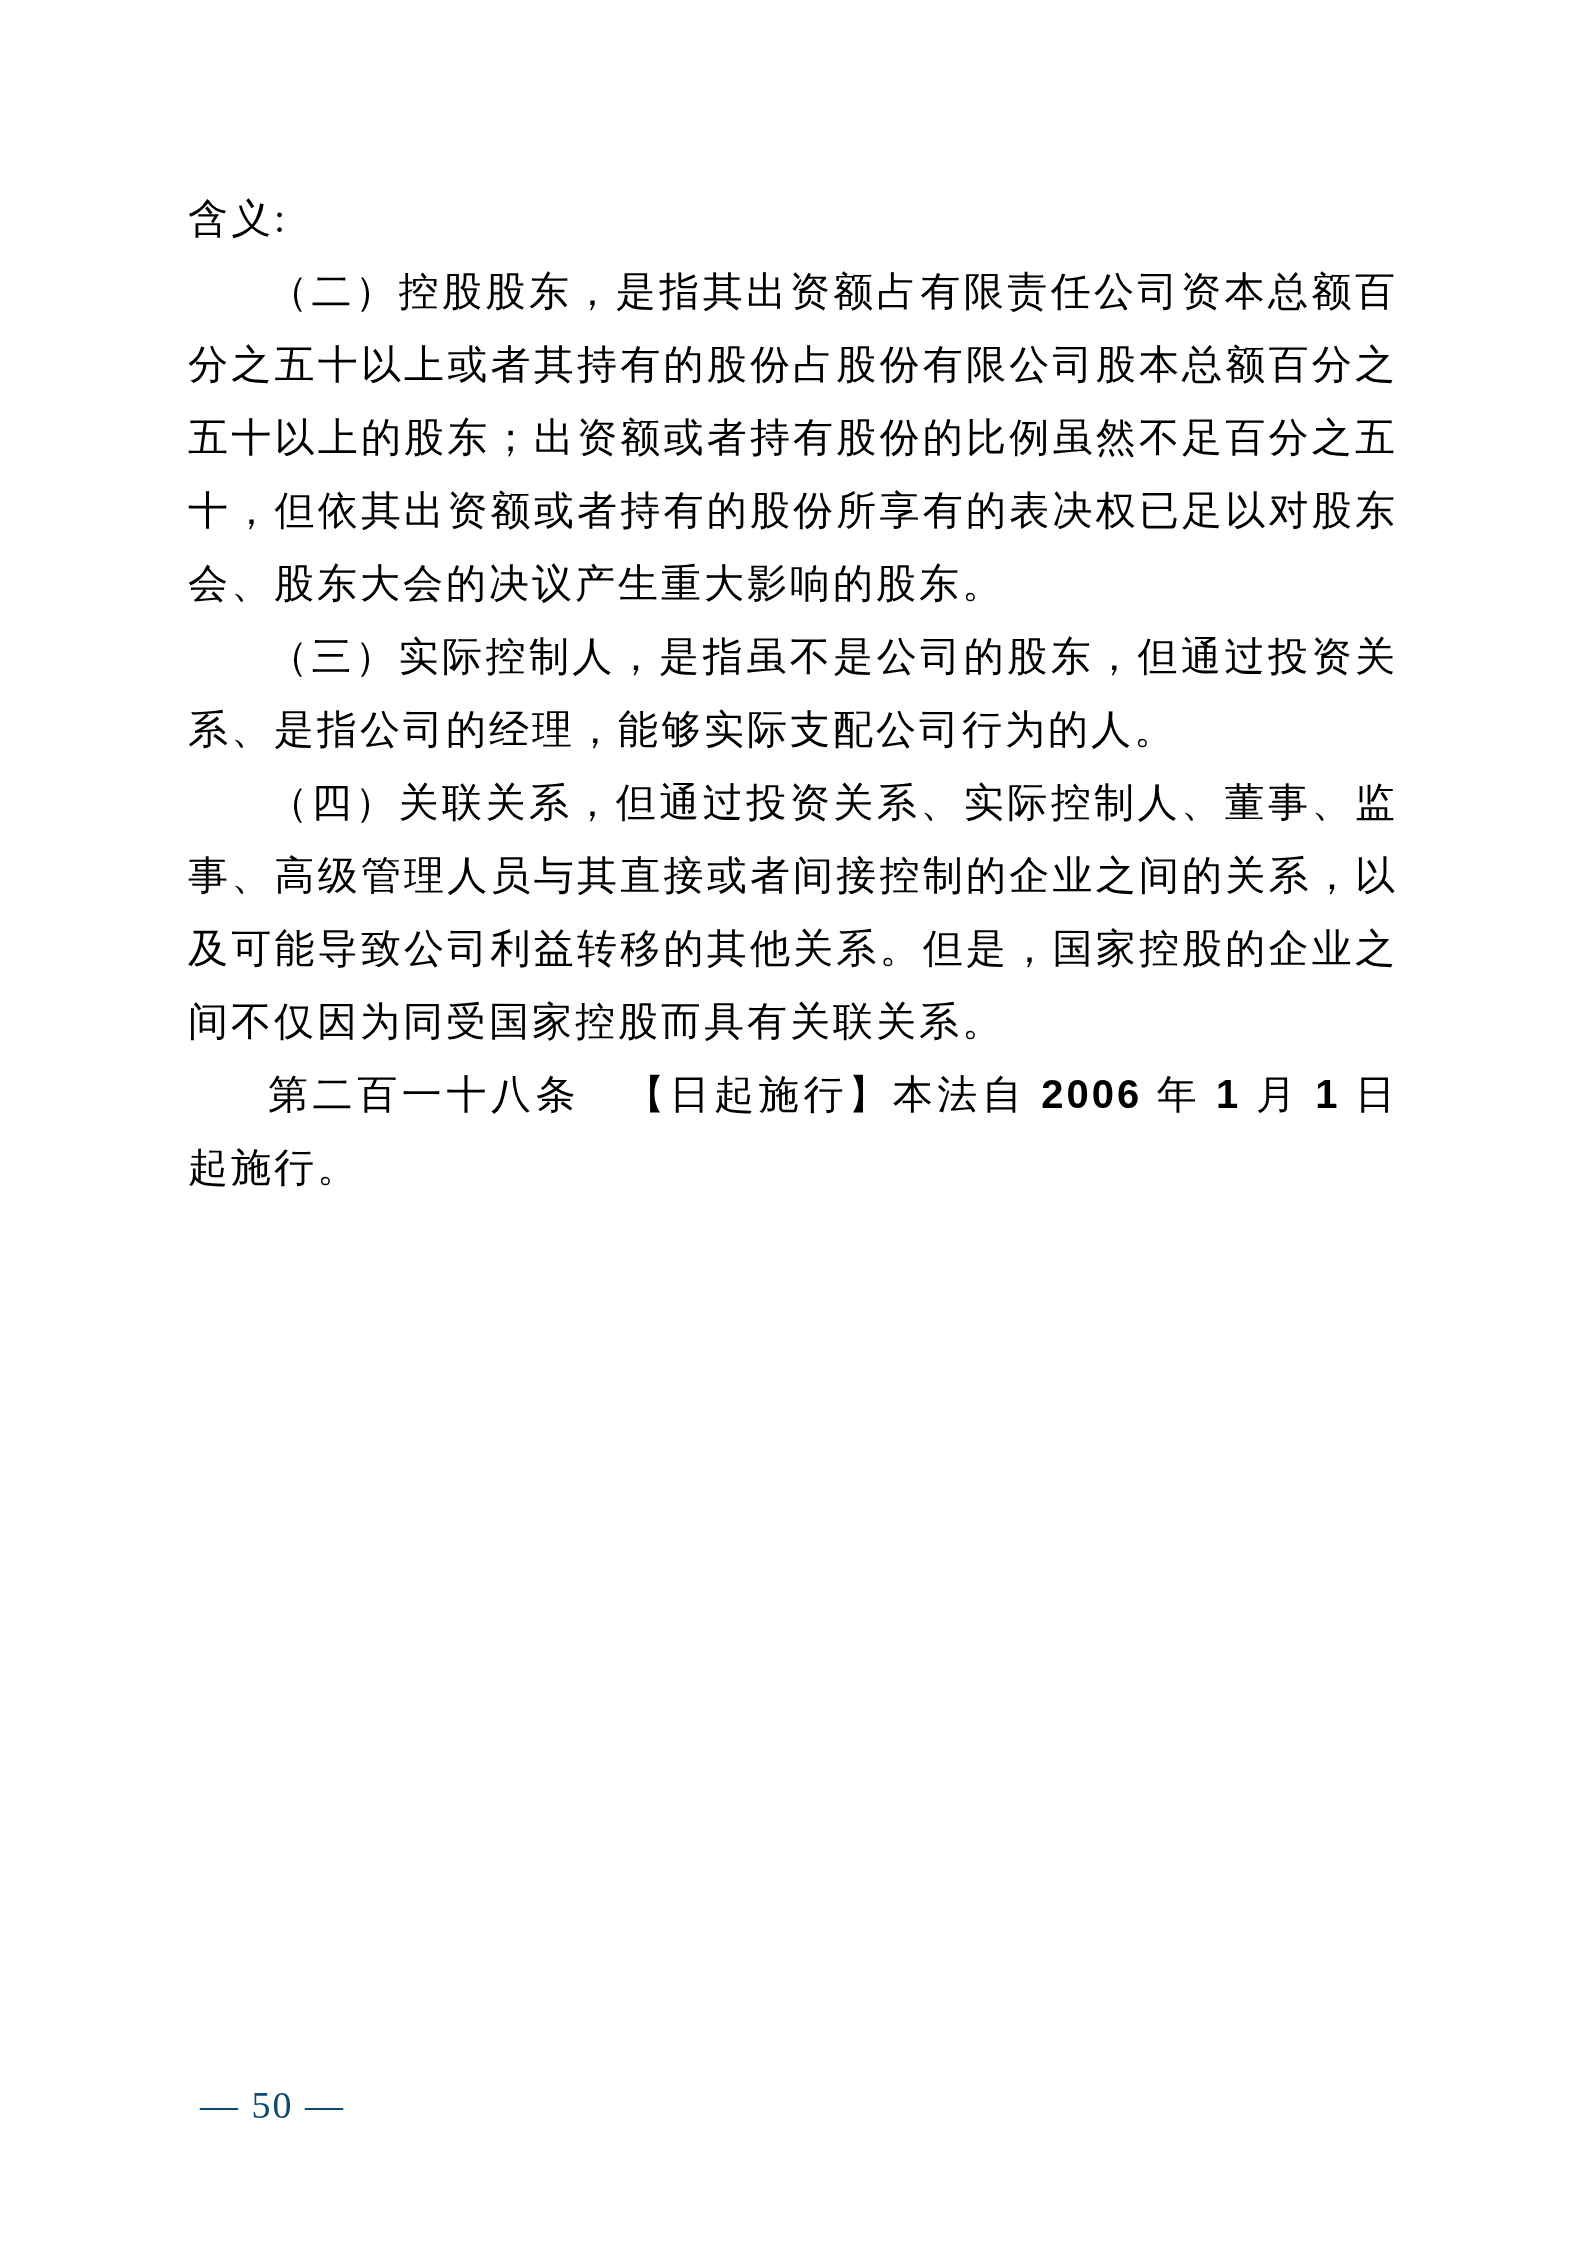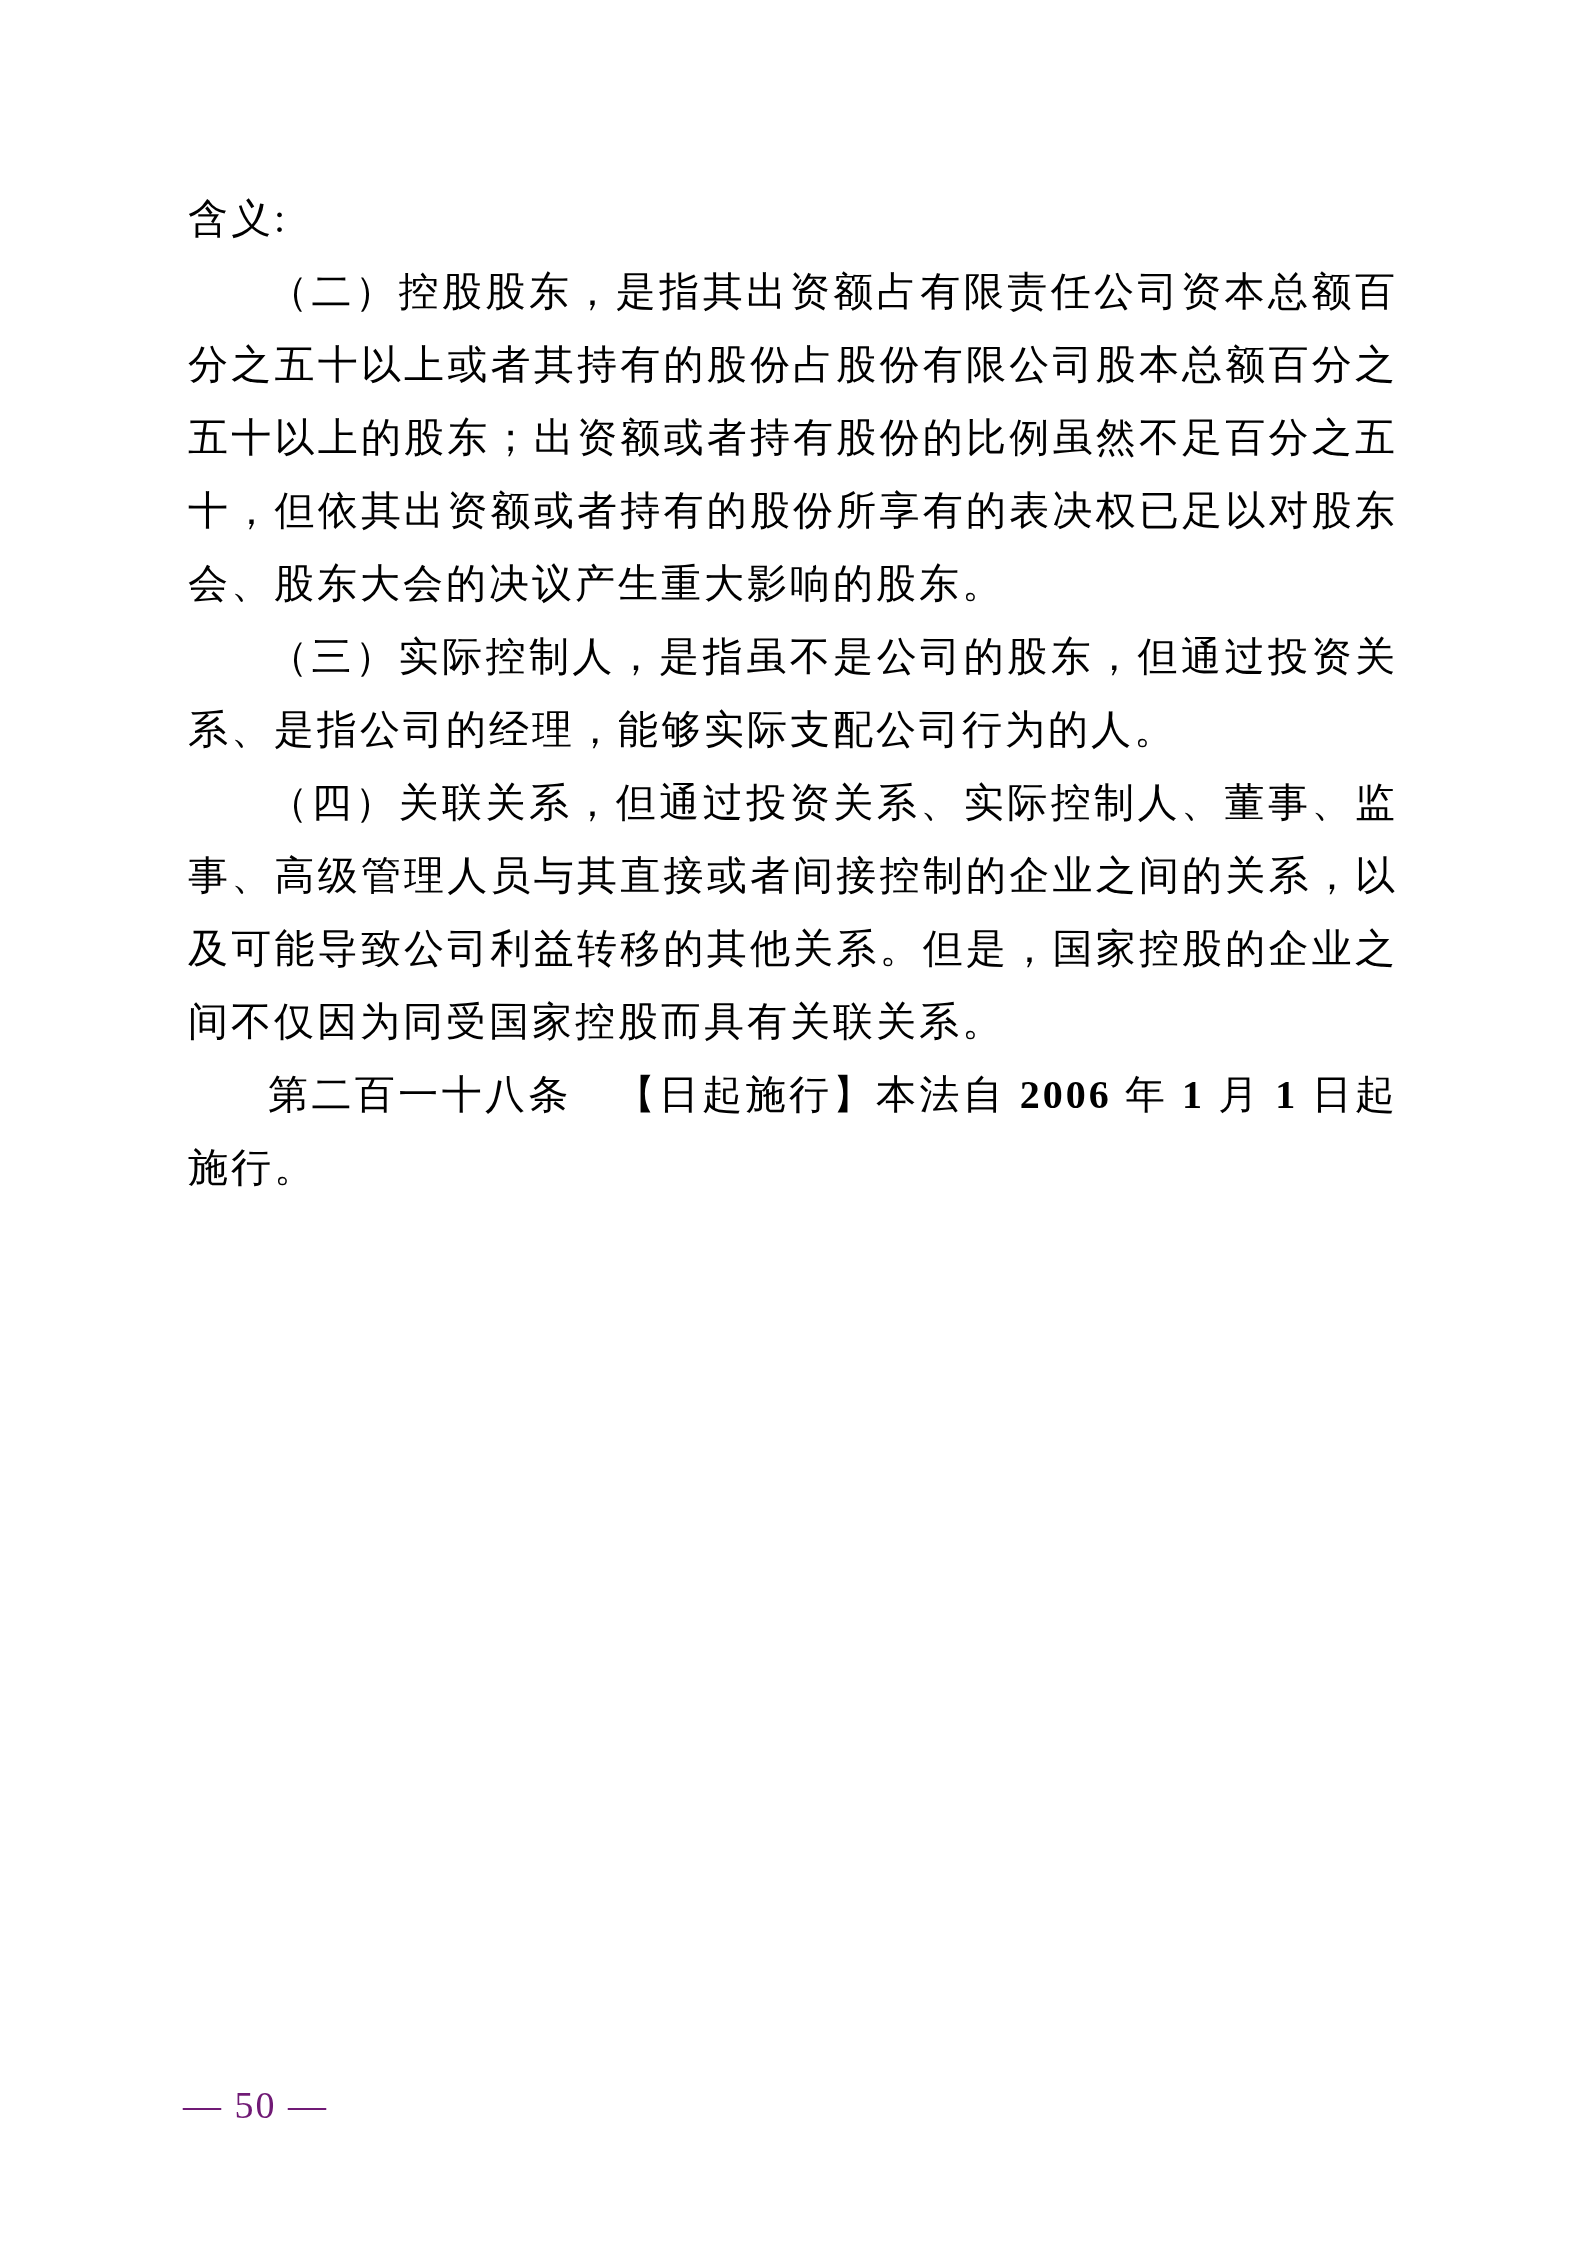--- a/index.html
+++ b/index.html
@@ -28,32 +28,32 @@
     color: #000000;
   }
   .content p {
     margin: 0;
     padding: 0;
   }
   .content p.indent {
     text-indent: 2em;
   }
   .latin {
-    font-family: Liberation Serif, serif;
+    font-family: Liberation Sans, sans-serif;
     font-weight: 600;
   }
   .footer {
     position: absolute;
-    left: 183px;
+    left: 200px;
     top: 2083px;
     font-family: "Liberation Serif", "DejaVu Serif", serif;
     font-size: 38px;
     line-height: 44px;
     letter-spacing: 2px;
-    color: #701a75;
+    color: #0c4a6e;
     text-align: center;
   }
 </style>
 </head>
 <body>
 
 <div class="page">
   <main class="content">
       <p><span>含义:</span></p>
       <p class="indent"><span>（二）控股股东，是指其出资额占有限责任公司资本总额百分之五十以上或者其持有的股份占股份有限公司股本总额百分之五十以上的股东；出资额或者持有股份的比例虽然不足百分之五十，但依其出资额或者持有的股份所享有的表决权已足以对股东会、股东大会的决议产生重大影响的股东。</span></p>

